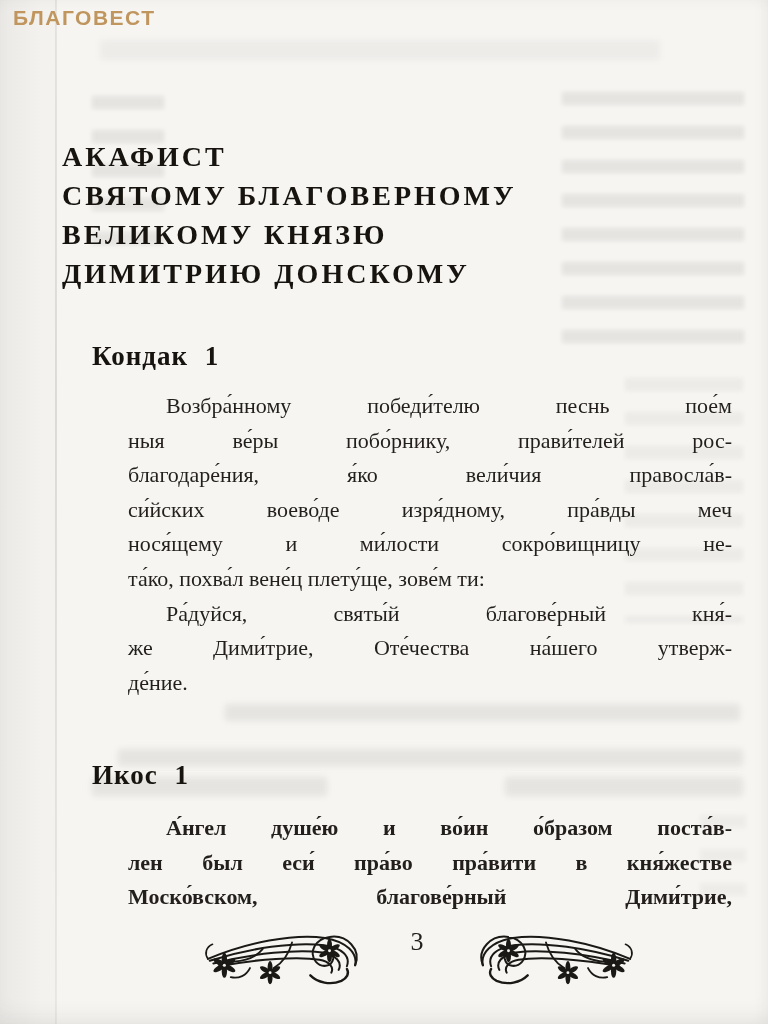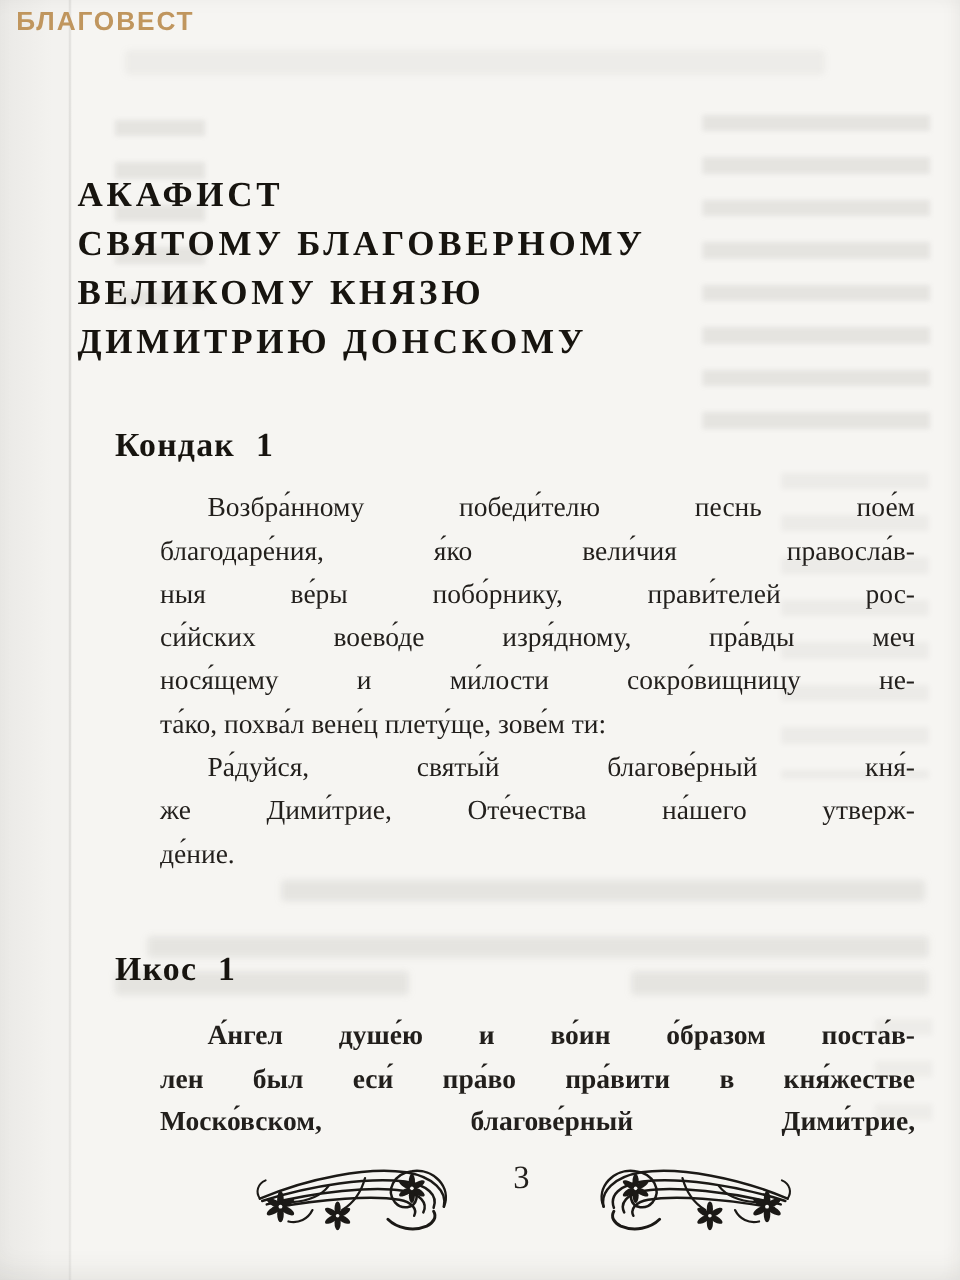--- a/index.html
+++ b/index.html
@@ -98,22 +98,22 @@
   <div class="title-line">АКАФИСТ</div>
   <div class="title-line">СВЯТОМУ БЛАГОВЕРНОМУ</div>
   <div class="title-line">ВЕЛИКОМУ КНЯЗЮ</div>
   <div class="title-line">ДИМИТРИЮ ДОНСКОМУ</div>
 </div>
 
 <div class="heading kondak">Кондак 1</div>
 
 <div class="textblock tb1">
   <div class="line first">Возбра́нному победи́телю песнь пое́м</div>
+  <div class="line">ныя ве́ры побо́рнику, прави́телей рос-</div>
   <div class="line">благодаре́ния, я́ко вели́чия правосла́в-</div>
-  <div class="line">ныя ве́ры побо́рнику, прави́телей рос-</div>
   <div class="line">си́йских воево́де изря́дному, пра́вды меч</div>
   <div class="line">нося́щему и ми́лости сокро́вищницу не-</div>
   <div class="line last">та́ко, похва́л вене́ц плету́ще, зове́м ти:</div>
   <div class="line first">Ра́дуйся, святы́й благове́рный кня́-</div>
   <div class="line">же Дими́трие, Оте́чества на́шего утверж-</div>
   <div class="line last">де́ние.</div>
 </div>
 
 <div class="heading ikos">Икос 1</div>
 

